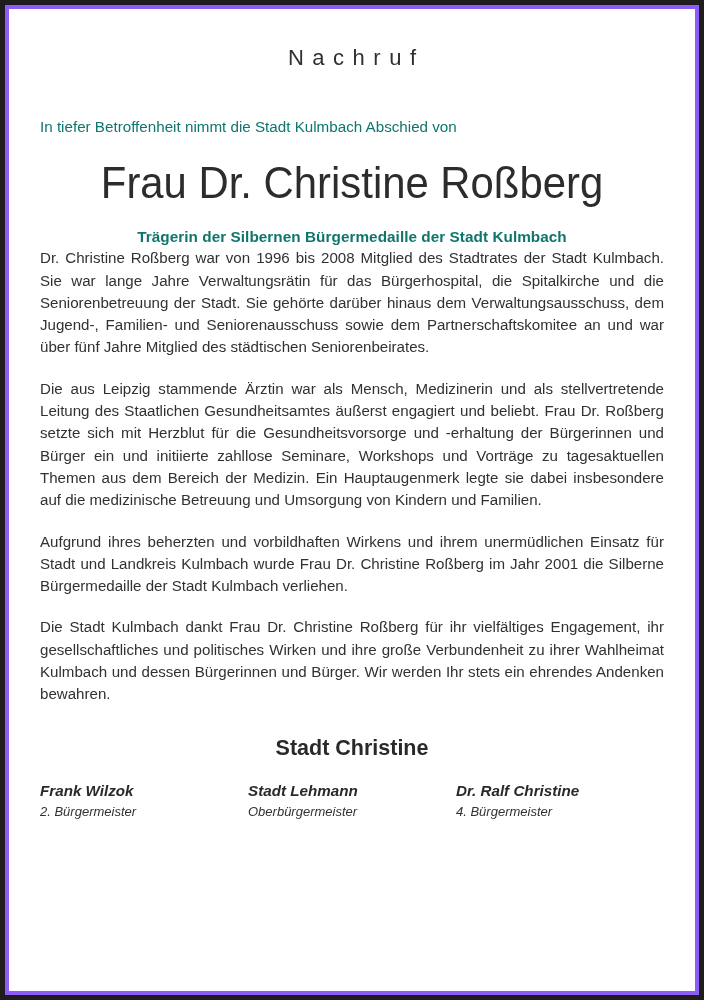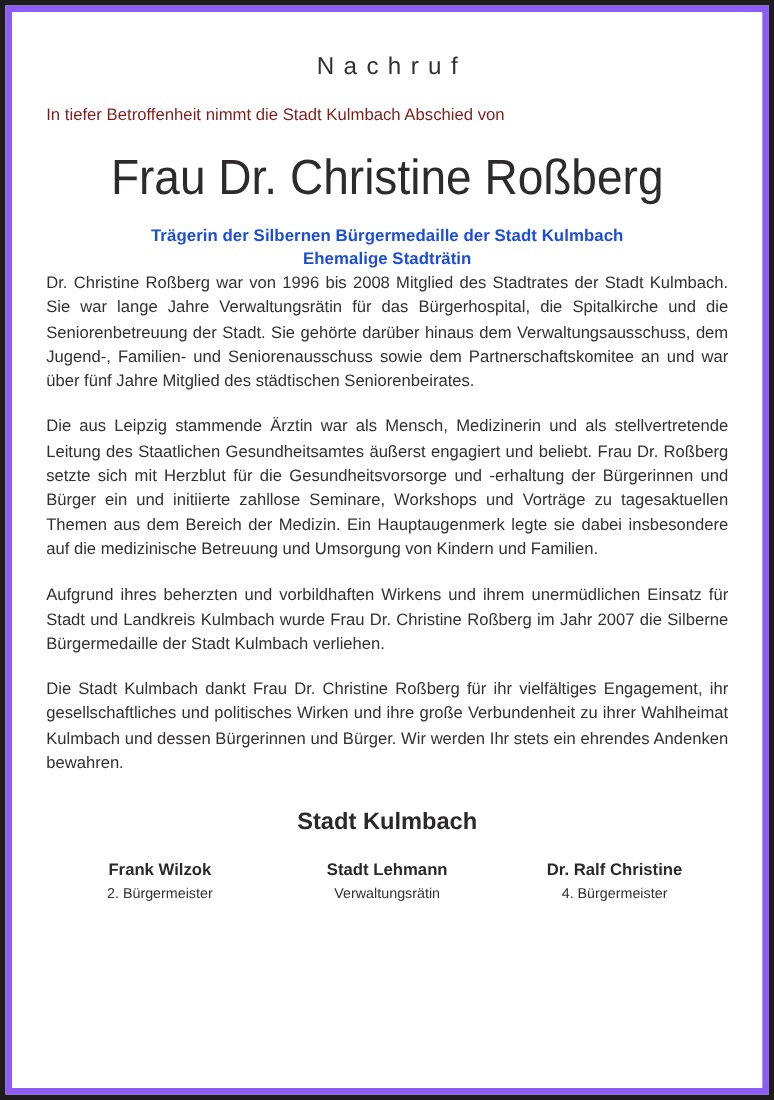--- a/index.html
+++ b/index.html
@@ -20,21 +20,21 @@
     left: 0; top: 0;
     width: 704px;
     height: 1000px;
     background: #1e1c1c;
     padding: 5px;
   }
 
   .inner-rule {
     width: 100%;
     height: 100%;
-    border: 6px solid #8b5cf6;
+    border: 4px solid #8b5cf6;
     background: #ffffff;
     overflow: hidden;
     position: relative;
   }
 
   .sheet {
     position: absolute;
     left: 0; top: 0; right: 0; bottom: 0;
     background: #ffffff;
     padding: 0 31px;
@@ -48,22 +48,22 @@
     letter-spacing: 8.5px;
     text-indent: 8.5px;
     color: #332f30;
     margin-top: 36px;
     line-height: 1.2;
   }
 
   .intro-line {
     font-size: 15.2px;
     font-weight: 400;
-    color: #7f1d1d;
-    margin-top: 22px;
+    color: #0f766e;
+    margin-top: 46px;
     text-align: left;
     line-height: 1.3;
   }
 
   .deceased-name {
     text-align: center;
     font-size: 45px;
     font-weight: 300;
     color: #2e2b2c;
     margin-top: 21px;
@@ -74,21 +74,21 @@
   }
 
   .honorific-block {
     text-align: center;
     margin-top: 17px;
   }
 
   .honorific-line {
     font-size: 15.3px;
     font-weight: 700;
-    color: #1d4ed8;
+    color: #0f766e;
     line-height: 1.42;
     letter-spacing: 0.05px;
   }
 
   
   .body-copy {
   }
 
   .body-par {
     font-size: 15.1px;
@@ -117,21 +117,22 @@
   }
 
   .signers-row {
     display: flex;
     width: 100%;
     margin-top: 20px;
   }
 
   .signer {
     flex: 1 1 33.333%;
-    text-align: center;
+    text-align: left;
+    font-style: italic;
   }
 
   .signer-name {
     font-size: 15.2px;
     font-weight: 700;
     color: #2b2829;
     line-height: 1.37;
   }
 
   .signer-role {
@@ -150,41 +151,40 @@
     <div class="sheet">
 
       <div class="doc-title">Nachruf</div>
 
       <div class="intro-line">In tiefer Betroffenheit nimmt die Stadt Kulmbach Abschied von</div>
 
       <div class="deceased-name">Frau Dr. Christine Roßberg</div>
 
       <div class="honorific-block">
         <div class="honorific-line">Trägerin der Silbernen Bürgermedaille der Stadt Kulmbach</div>
-        <div class="honorific-line">Ehemalige Stadträtin</div>
       </div>
 
       <div class="body-copy">
         <p class="body-par">Dr. Christine Roßberg war von 1996 bis 2008 Mitglied des Stadtrates der Stadt Kulmbach. Sie war lange Jahre Verwaltungsrätin für das Bürgerhospital, die Spitalkirche und die Seniorenbetreuung der Stadt. Sie gehörte darüber hinaus dem Verwaltungsausschuss, dem Jugend-, Familien- und Seniorenausschuss sowie dem Partnerschaftskomitee an und war über fünf Jahre Mitglied des städtischen Seniorenbeirates.</p>
         <p class="body-par">Die aus Leipzig stammende Ärztin war als Mensch, Medizinerin und als stellvertretende Leitung des Staatlichen Gesundheitsamtes äußerst engagiert und beliebt. Frau Dr. Roßberg setzte sich mit Herzblut für die Gesundheitsvorsorge und -erhaltung der Bürgerinnen und Bürger ein und initiierte zahllose Seminare, Workshops und Vorträge zu tagesaktuellen Themen aus dem Bereich der Medizin. Ein Hauptaugenmerk legte sie dabei insbesondere auf die medizinische Betreuung und Umsorgung von Kindern und Familien.</p>
-        <p class="body-par">Aufgrund ihres beherzten und vorbildhaften Wirkens und ihrem unermüdlichen Einsatz für Stadt und Landkreis Kulmbach wurde Frau Dr. Christine Roßberg im Jahr 2007 die Silberne Bürgermedaille der Stadt Kulmbach verliehen.</p>
+        <p class="body-par">Aufgrund ihres beherzten und vorbildhaften Wirkens und ihrem unermüdlichen Einsatz für Stadt und Landkreis Kulmbach wurde Frau Dr. Christine Roßberg im Jahr 2001 die Silberne Bürgermedaille der Stadt Kulmbach verliehen.</p>
         <p class="body-par">Die Stadt Kulmbach dankt Frau Dr. Christine Roßberg für ihr vielfältiges Engagement, ihr gesellschaftliches und politisches Wirken und ihre große Verbundenheit zu ihrer Wahlheimat Kulmbach und dessen Bürgerinnen und Bürger. Wir werden Ihr stets ein ehrendes Andenken bewahren.</p>
       </div>
 
       <div class="signature-zone">
-        <div class="authority-name">Stadt Kulmbach</div>
+        <div class="authority-name">Stadt Christine</div>
 
         <div class="signers-row">
           <div class="signer">
             <div class="signer-name">Frank Wilzok</div>
             <div class="signer-role">2. Bürgermeister</div>
           </div>
           <div class="signer">
             <div class="signer-name">Stadt Lehmann</div>
-            <div class="signer-role">Verwaltungsrätin</div>
+            <div class="signer-role">Oberbürgermeister</div>
           </div>
           <div class="signer">
             <div class="signer-name">Dr. Ralf Christine</div>
             <div class="signer-role">4. Bürgermeister</div>
           </div>
         </div>
       </div>
 
     </div>
   </div>

